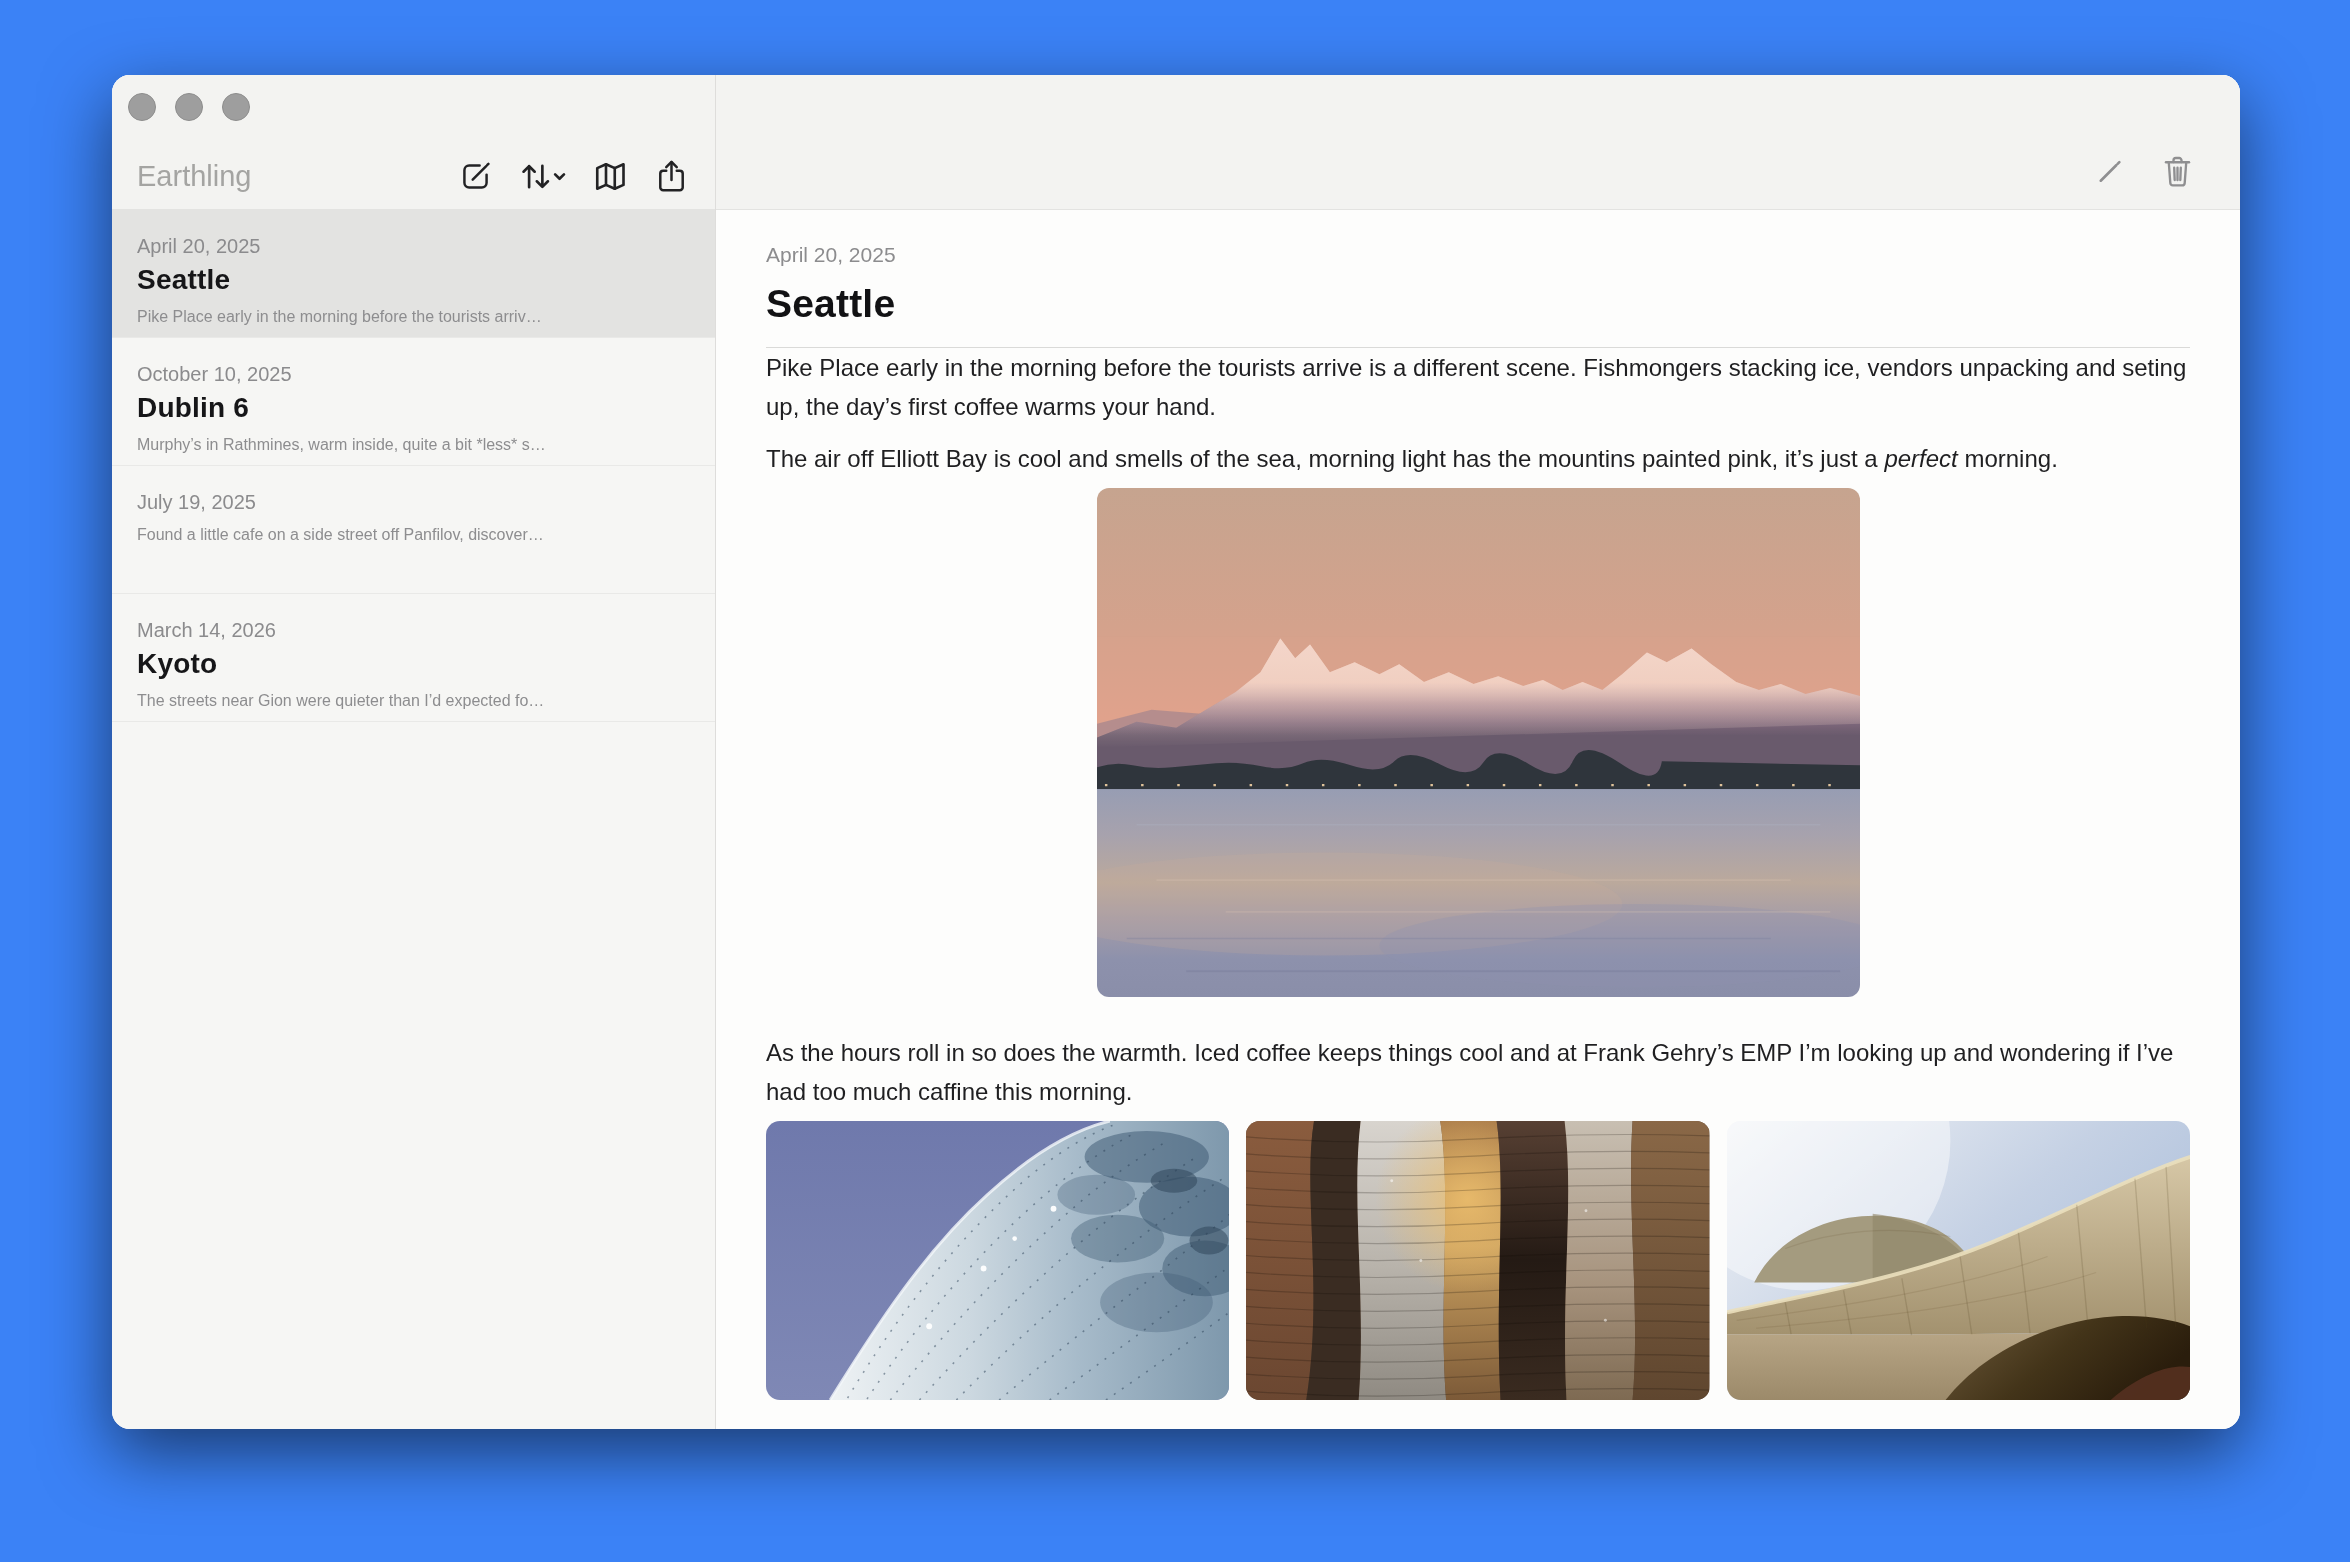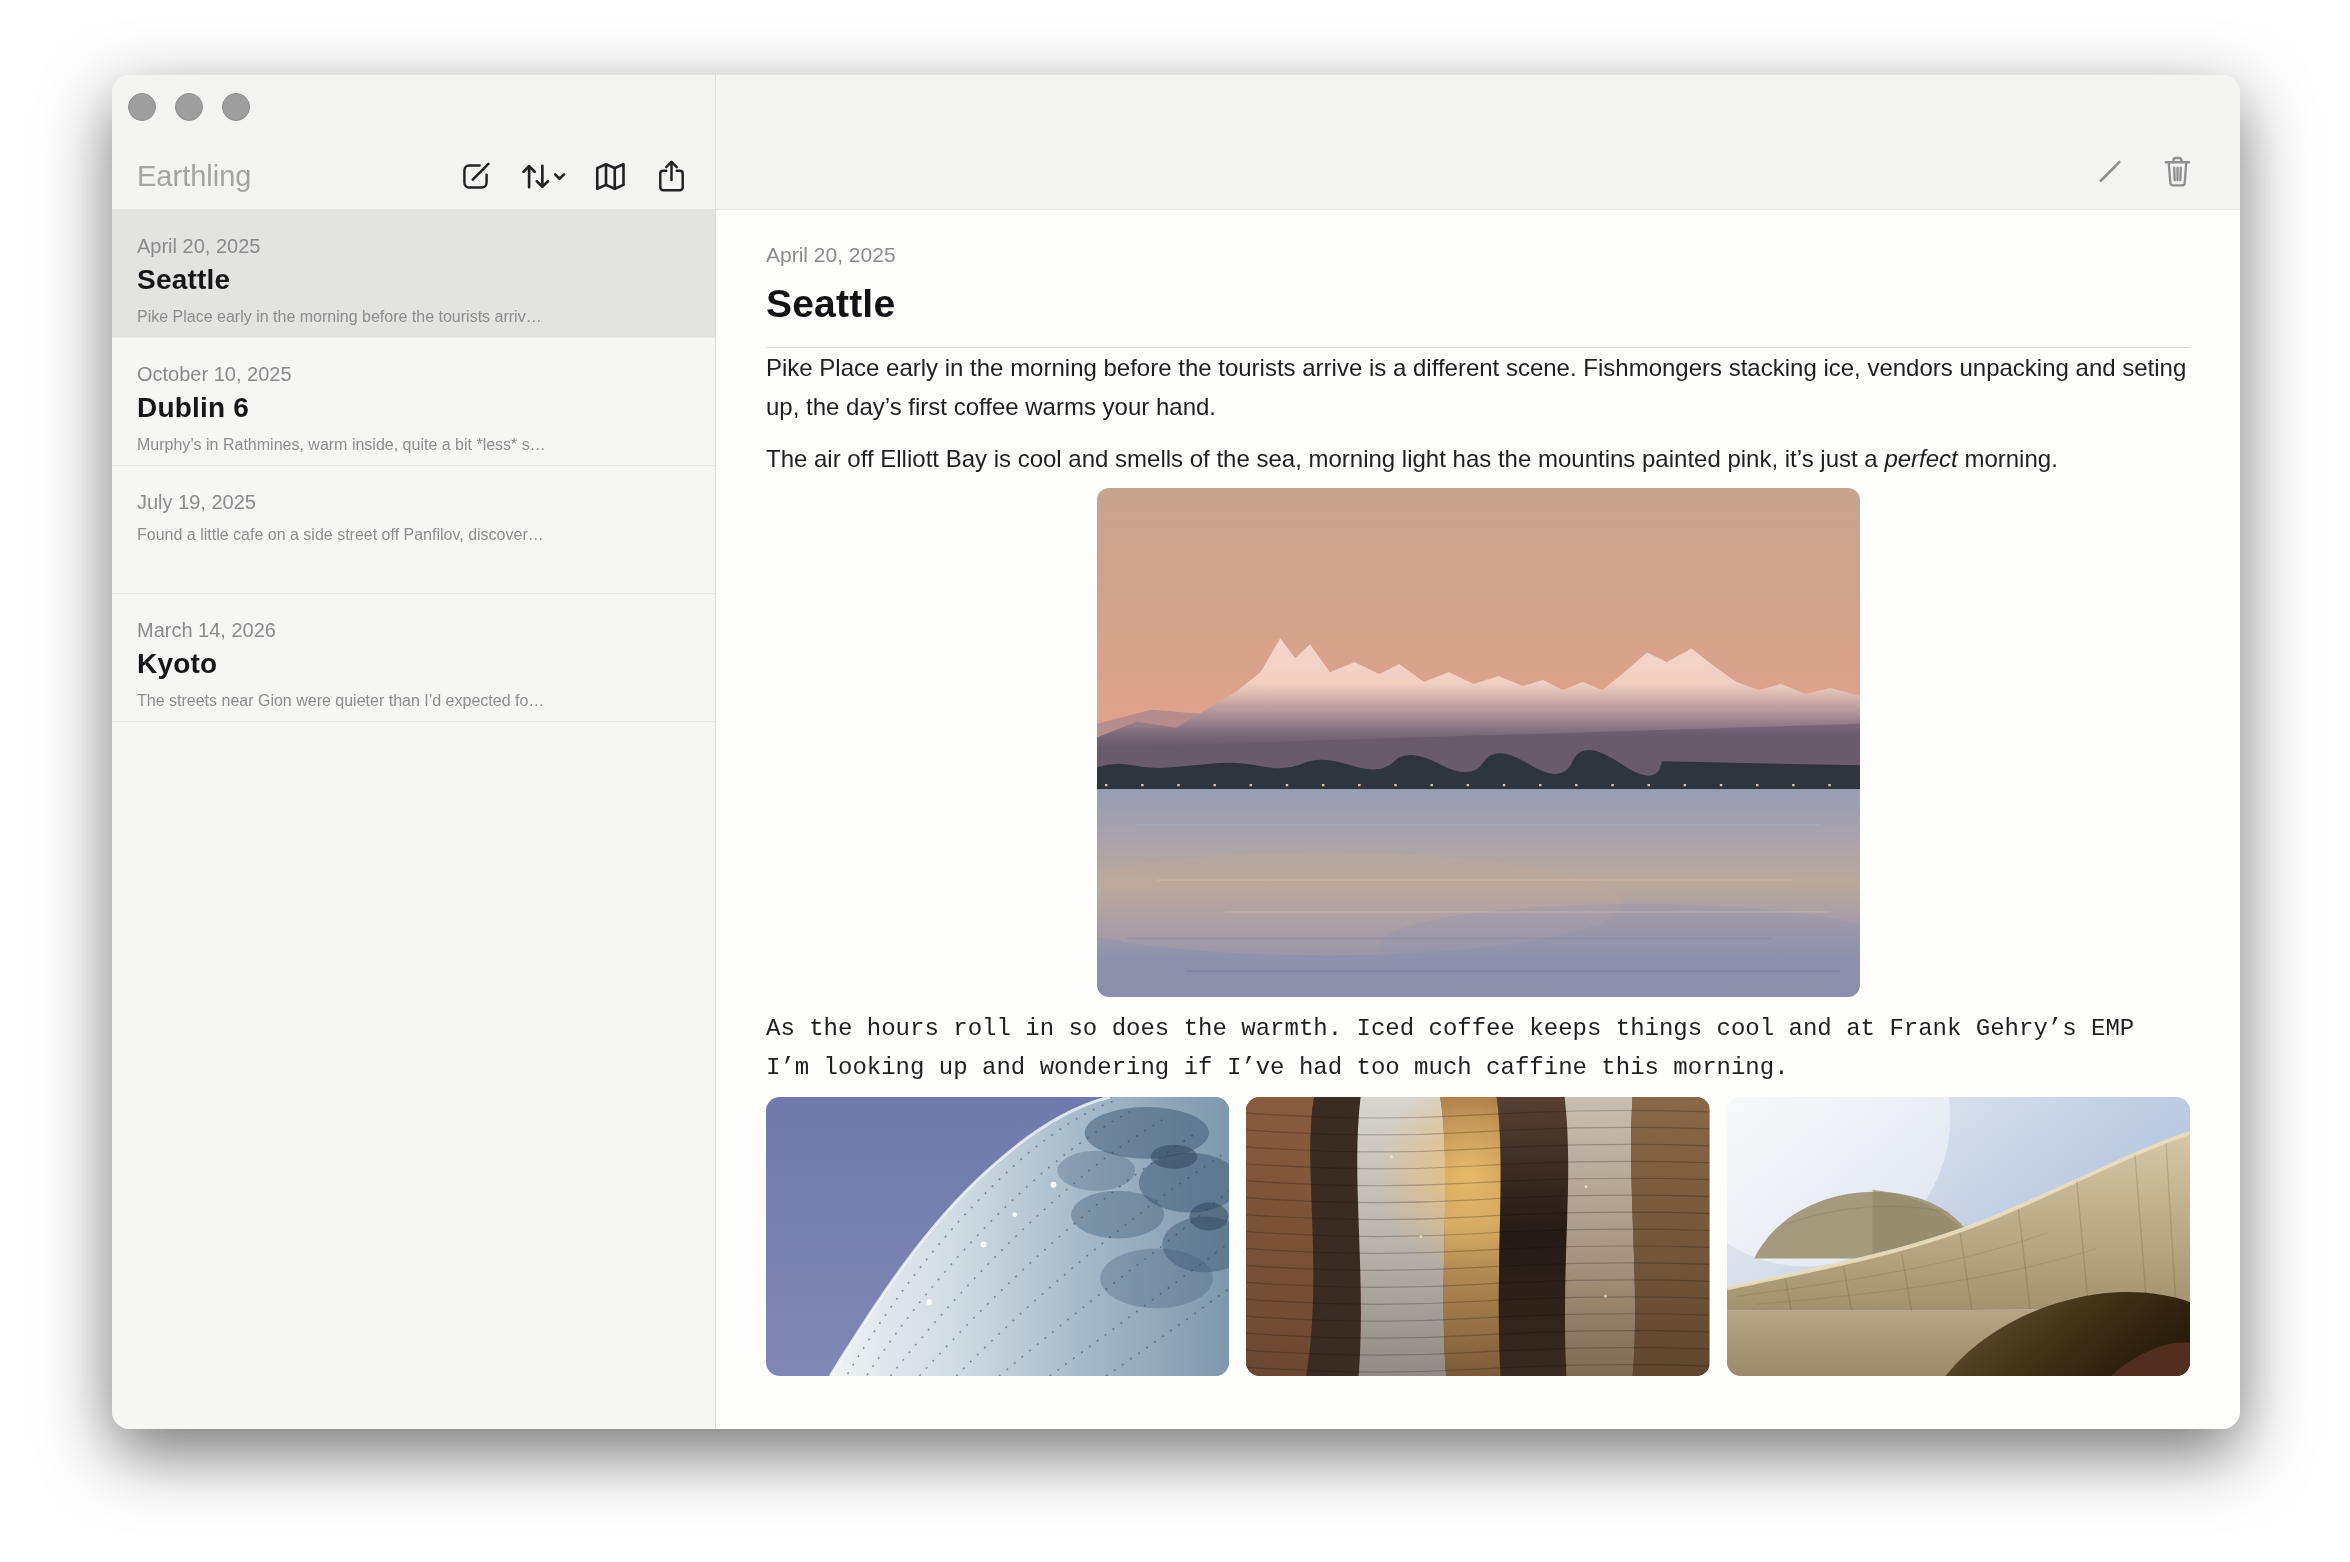--- a/index.html
+++ b/index.html
@@ -1,18 +1,18 @@
 <!DOCTYPE html>
 <html><head>
 <meta charset="utf-8">
 <style>
   * { margin:0; padding:0; box-sizing:border-box; }
   html,body { background:#000; }
   body { font-family:"Liberation Sans","DejaVu Sans",sans-serif; }
-  .stage { position:relative; width:2350px; height:1562px; background:#ffffff; overflow:hidden; }
+  .stage { position:relative; width:2350px; height:1562px; background:#3b82f6; overflow:hidden; }
 
   .window {
     position:absolute; left:112px; top:75px; width:2128px; height:1354px;
     background:#fdfdfc; border-radius:18px; overflow:hidden; display:flex;
     box-shadow:0 24px 69px rgba(0,0,0,.55);
   }
 
   
   .sidebar { width:604px; flex:0 0 604px; background:#f6f6f4; border-right:1px solid #dedddb; display:flex; flex-direction:column; }
   .sidebar-header { position:relative; height:135px; flex:0 0 135px; background:#f3f3f1; border-bottom:1px solid #e3e3e1; }
@@ -36,21 +36,21 @@
   .main-tools { position:absolute; right:46px; bottom:20px; display:flex; align-items:center; gap:36px; color:#8f8f91; }
 
   .content { flex:1 1 auto; padding:0 50px; overflow:hidden; }
   .e-date { margin-top:32px; font-size:21px; line-height:26px; color:#8c8c8e; }
   .e-title { margin-top:13px; font-size:39px; line-height:46px; color:#121214; font-weight:700; letter-spacing:0.2px; }
   .e-loc { margin-top:16px; font-size:21px; line-height:26px; color:#8c8c8e; }
   .rule { margin-top:20px; border:none; border-top:1px solid #dadad8; height:0; }
   .para { font-size:24px; line-height:39px; color:#1f1f21; }
   .para.p1 { }
   .para.p2 { margin-top:13px; }
-  .para.p3 { margin-top:12px;font-family:Liberation Mono, monospace; }
+  .para.p3 { margin-top:36px; }
   .para em { font-style:italic; }
 
   .photo-main { width:763px; height:509px; margin:10px auto 0; border-radius:12px; overflow:hidden; }
   .photo-main svg, .thumb svg { display:block; width:100%; height:100%; }
   .photo-row { margin-top:10px; display:flex; gap:17px; height:279px; }
   .thumb { flex:1 1 0; border-radius:14px; overflow:hidden; }
 </style>
 </head>
 <body>
 

